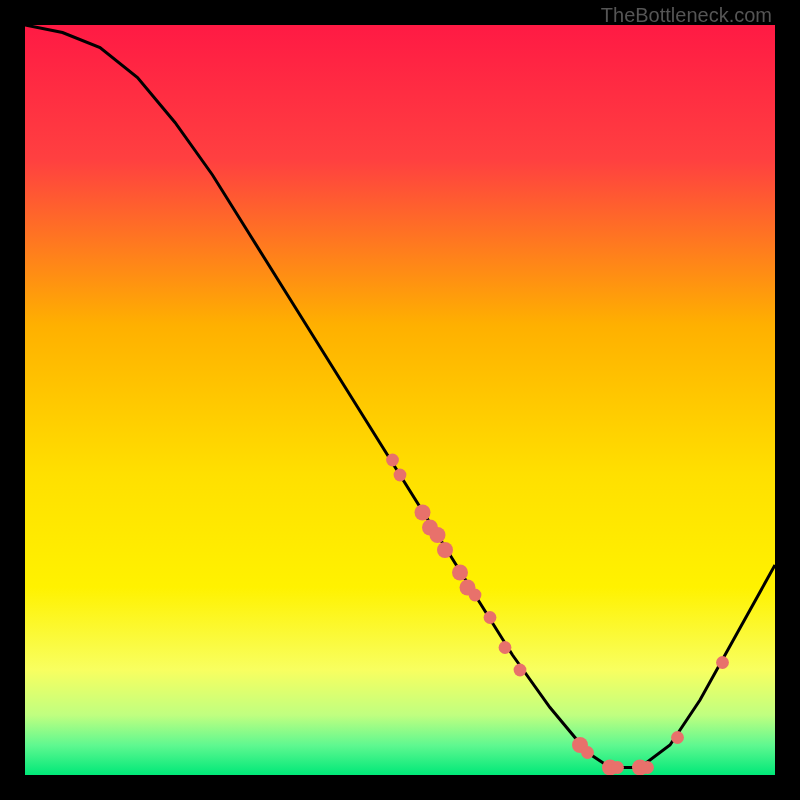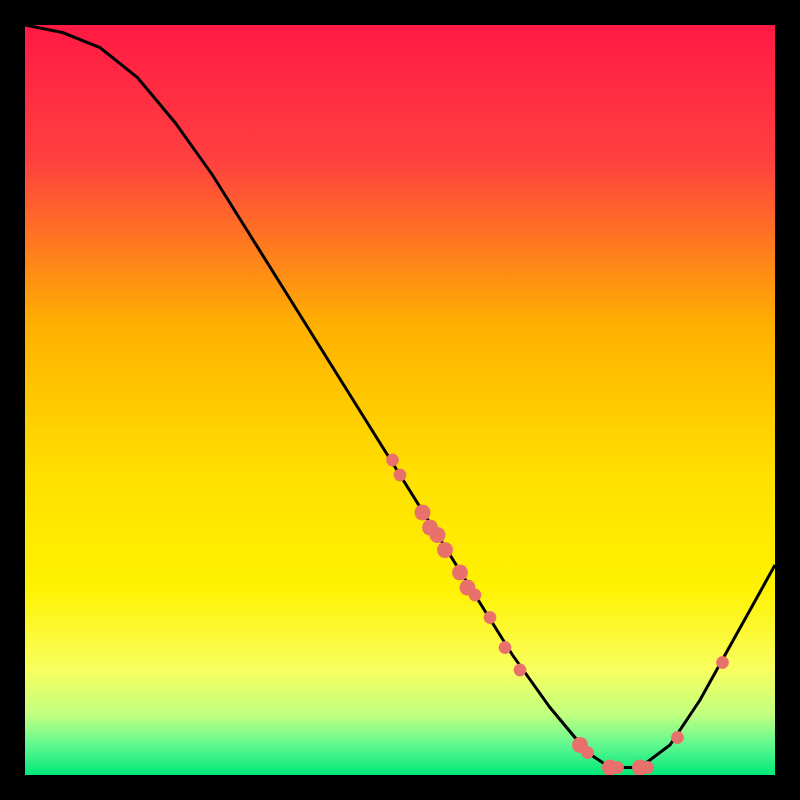--- a/index.html
+++ b/index.html
@@ -35,20 +35,21 @@
     z-index: 10;
   }
   svg {
     display: block;
   }
 </style>
 </head>
 <body>
 <div class="container">
 
+<div class="watermark">TheBottleneck.com</div>
 
 <div class="plot-area">
   <svg id="chart-svg" width="750" height="750" viewBox="0 0 750 750">
     <defs>
       <linearGradient id="bg-grad" x1="0" y1="0" x2="0" y2="1">
             <stop offset="0%" stop-color="#ff1a44"></stop>
             <stop offset="18%" stop-color="#ff4040"></stop>
             <stop offset="40%" stop-color="#ffb000"></stop>
             <stop offset="60%" stop-color="#ffe000"></stop>
             <stop offset="75%" stop-color="#fff200"></stop>

